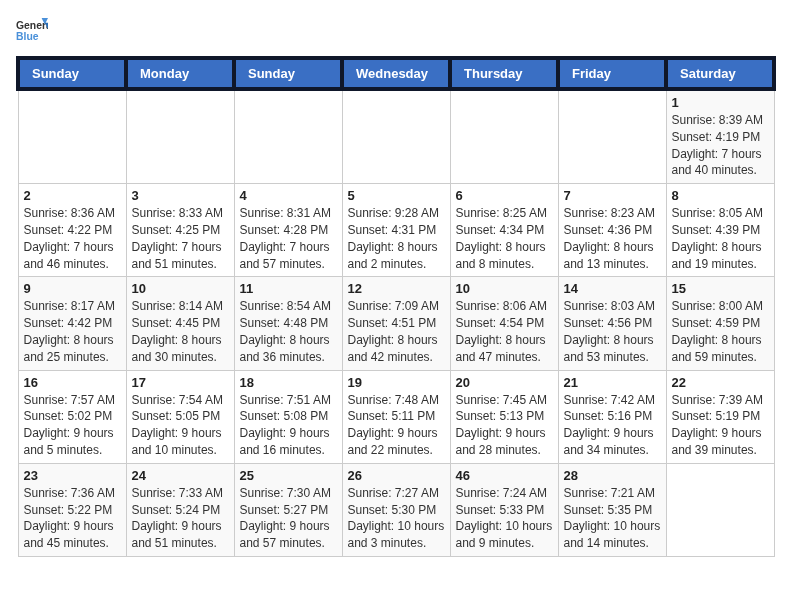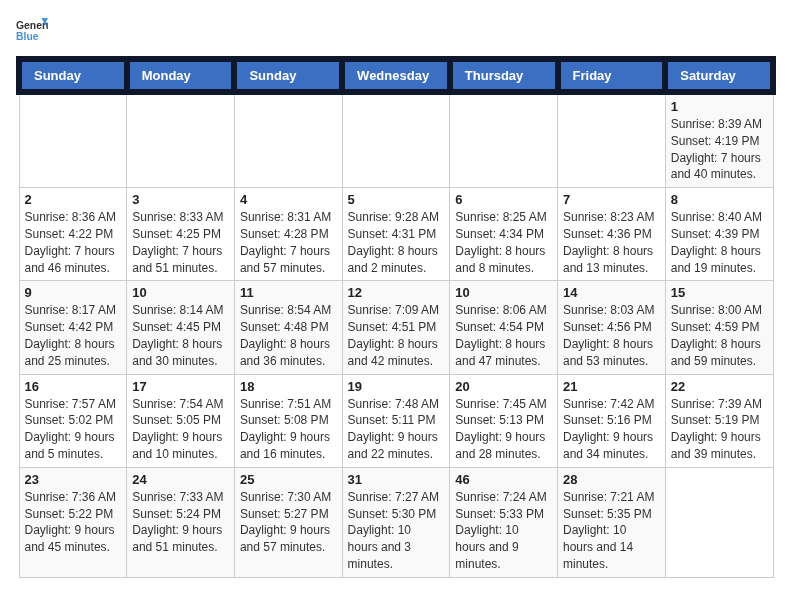--- a/index.html
+++ b/index.html
@@ -42,21 +42,21 @@
       border-collapse: collapse;
       table-layout: fixed;
     }
     thead tr th {
       background-color: #3a6fc4;
       color: #fff;
       font-size: 13px;
       font-weight: bold;
       padding: 6px 12px;
       text-align: left;
-      border: 6px solid #0f172a;
+      border: 4px solid #0f172a;
     }
     tbody tr td {
       border: 1px solid #ccc;
       vertical-align: top;
       padding: 4px 5px;
       font-size: 10.5px;
       color: #222;
       height: 80px;
       background: #fff;
     }
@@ -155,21 +155,21 @@
 Daylight: 8 hours and 8 minutes.</div>
         </td>
         <td>
           <span class="day-num">7</span>
           <div class="day-info">Sunrise: 8:23 AM
 Sunset: 4:36 PM
 Daylight: 8 hours and 13 minutes.</div>
         </td>
         <td>
           <span class="day-num">8</span>
-          <div class="day-info">Sunrise: 8:40 AM
+          <div class="day-info">Sunrise: 8:05 AM
 Sunset: 4:39 PM
 Daylight: 8 hours and 19 minutes.</div>
         </td>
       </tr>
       <tr>
         <td>
           <span class="day-num">9</span>
           <div class="day-info">Sunrise: 8:17 AM
 Sunset: 4:42 PM
 Daylight: 8 hours and 25 minutes.</div>
@@ -268,21 +268,21 @@
 Sunset: 5:24 PM
 Daylight: 9 hours and 51 minutes.</div>
         </td>
         <td>
           <span class="day-num">25</span>
           <div class="day-info">Sunrise: 7:30 AM
 Sunset: 5:27 PM
 Daylight: 9 hours and 57 minutes.</div>
         </td>
         <td>
-          <span class="day-num">31</span>
+          <span class="day-num">26</span>
           <div class="day-info">Sunrise: 7:27 AM
 Sunset: 5:30 PM
 Daylight: 10 hours and 3 minutes.</div>
         </td>
         <td>
           <span class="day-num">46</span>
           <div class="day-info">Sunrise: 7:24 AM
 Sunset: 5:33 PM
 Daylight: 10 hours and 9 minutes.</div>
         </td>

